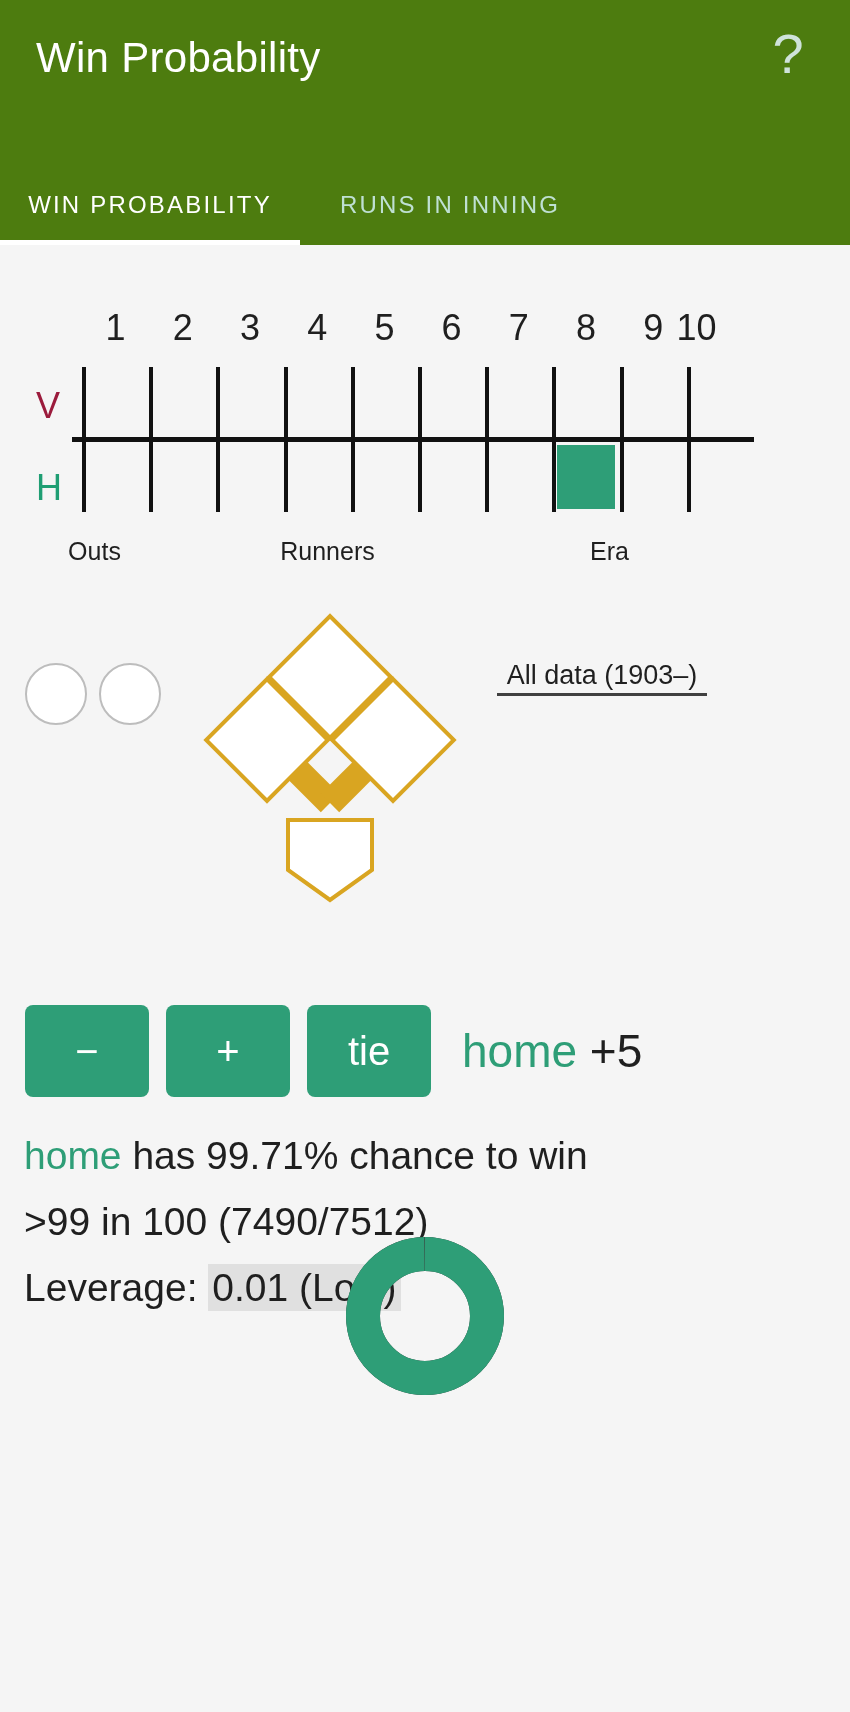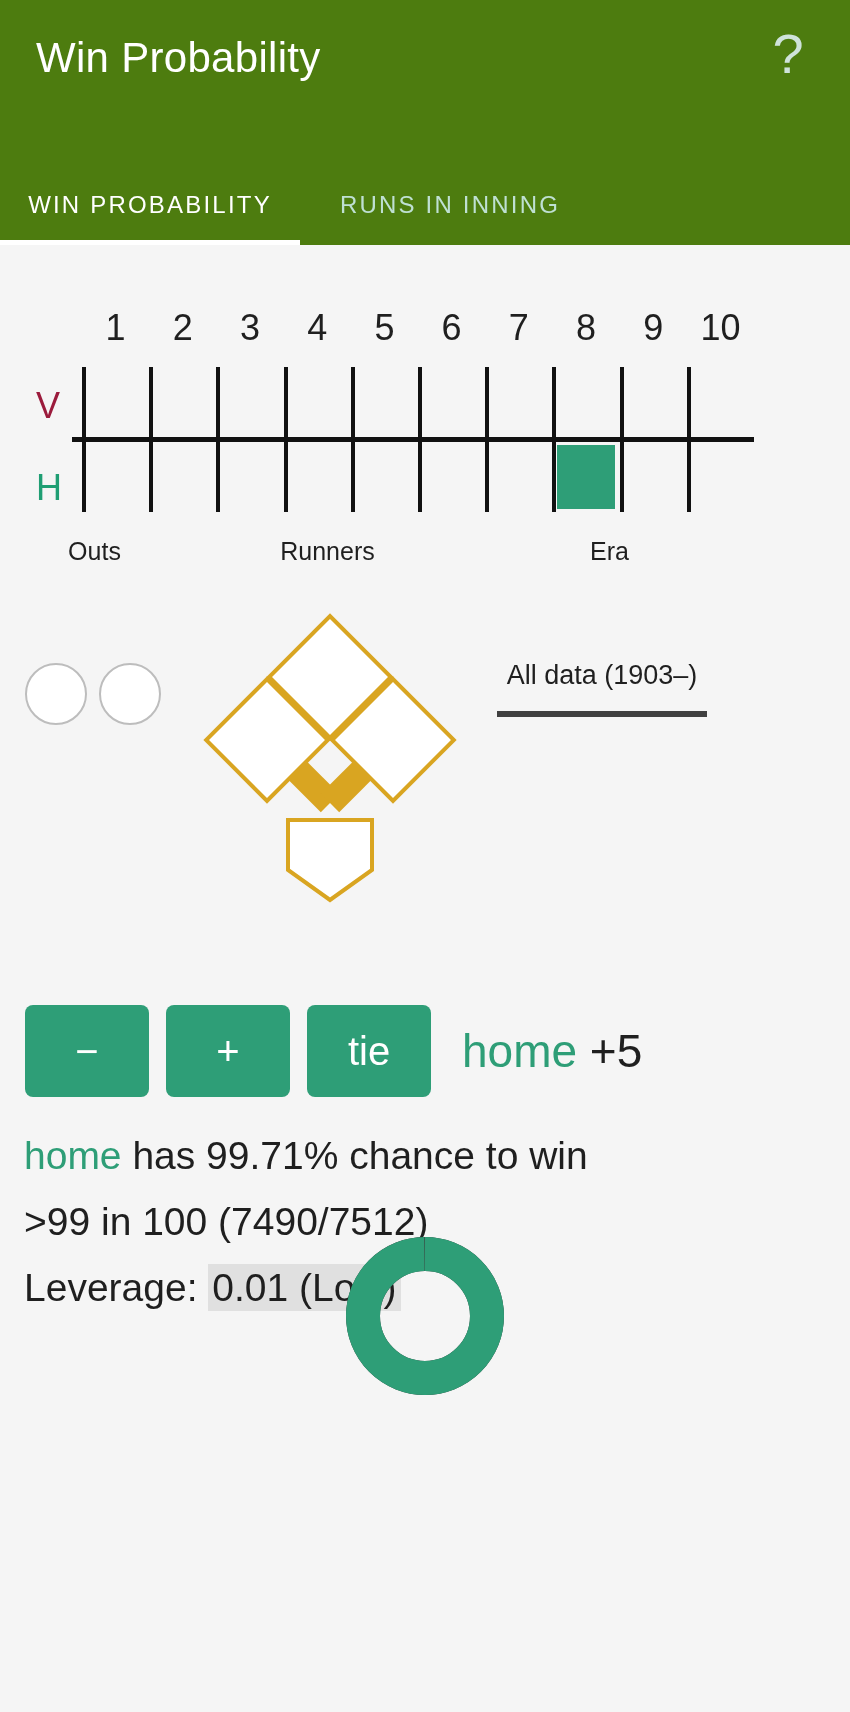--- a/index.html
+++ b/index.html
@@ -144,22 +144,22 @@
     border: 2px solid #bdbdbd;
     background: #ffffff;
     cursor: pointer;
   }
 
   
   .era-select {
     position: absolute;
     left: 497px; top: 660px;
     width: 210px;
-    padding-bottom: 20px;
-    border-bottom: 6px solid #404040;
+    padding-bottom: 2px;
+    border-bottom: 3px solid #404040;
     font-size: 27px;
     color: #1f1f1f;
     text-align: center;
     cursor: pointer;
   }
 
   
   .bases {
     position: absolute;
     left: 175px; top: 585px;
@@ -244,21 +244,21 @@
     <div class="inning-numbers" id="inning-numbers">
         <div class="inning-num" style="left: 0.1px;">1</div>
         <div class="inning-num" style="left: 67.3px;">2</div>
         <div class="inning-num" style="left: 134.5px;">3</div>
         <div class="inning-num" style="left: 201.7px;">4</div>
         <div class="inning-num" style="left: 268.9px;">5</div>
         <div class="inning-num" style="left: 336.1px;">6</div>
         <div class="inning-num" style="left: 403.3px;">7</div>
         <div class="inning-num" style="left: 470.5px;">8</div>
         <div class="inning-num" style="left: 537.7px;">9</div>
-        <div class="inning-num" style="left: 605px;">10</div>
+        <div class="inning-num" style="left: 581px;">10</div>
       </div>
     <div class="row-label v">V</div>
     <div class="row-label h">H</div>
     <div class="grid-area" id="grid-area">
       <div class="hline"></div>
     <div class="vline" style="left: 0px;"></div>
         <div class="vline" style="left: 67.2px;"></div>
         <div class="vline" style="left: 134.4px;"></div>
         <div class="vline" style="left: 201.6px;"></div>
         <div class="vline" style="left: 268.8px;"></div>

